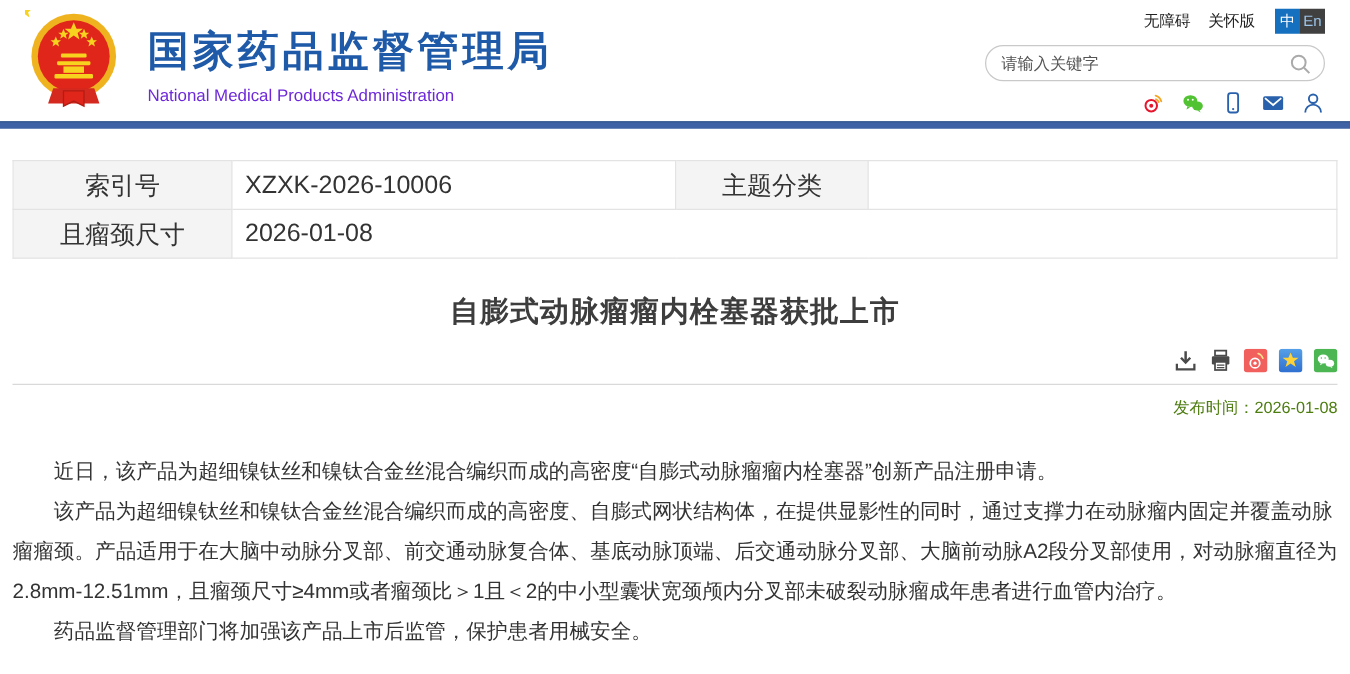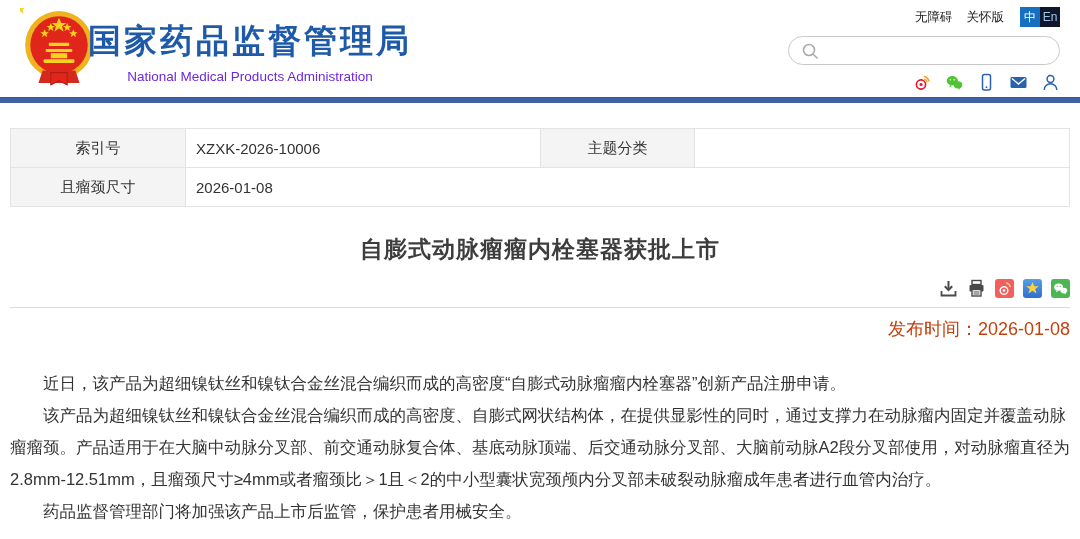--- a/index.html
+++ b/index.html
@@ -5,47 +5,47 @@
   * { box-sizing: border-box; margin: 0; padding: 0; }
   html,body { background:#fff; }
   .page {
     width: 1080px; height: 539px; background: #fff; position: relative;
     font-family: "Liberation Sans", "DejaVu Sans", sans-serif; overflow: hidden;
     margin: 0 auto;
   }
   
   .site-header { height: 97px; position: relative; }
   .emblem { position: absolute; left: 20px; top: 8px; width: 78px; height: 80px; }
-  .brand { position: absolute; left: 88px; top: 19px; text-align: center; }
+  .brand { position: absolute; left: 118px; top: 19px; }
   .brand-zh { font-size: 33px; font-weight: bold; color: #1f5aa8; letter-spacing: 3px; }
   .brand-en { font-size: 13.5px; color: #6d28d9; margin-top: 5px; }
   .header-right { position: absolute; right: 20px; top: 7px; width: 272px; }
   .top-links { display: flex; justify-content: flex-end; align-items: center; font-size: 12.5px; color: #222; }
   .top-links .txt-link { margin-left: 14px; cursor: pointer; }
   .lang-group { display: flex; margin-left: 16px; }
   .lang { width: 20px; height: 20px; display: flex; align-items: center; justify-content: center; font-size: 12px; cursor: pointer; }
   .lang-zh { background: #1570bf; color: #fff; }
-  .lang-en { background: #0f172a; color: #9cc4ea; }
+  .lang-en { background: #404040; color: #9cc4ea; }
   .search-box { margin-top: 9px; height: 29px; border: 1px solid #c9c9c9; border-radius: 15px; display: flex; align-items: center; padding: 0 10px 0 12px; background: #fff; }
   .search-box input { border: none; outline: none; flex: 1; font-size: 13px; color: #333; background: transparent; font-family: inherit; }
   .search-box input::placeholder { color: #555; }
   .social-row { display: flex; justify-content: flex-end; align-items: center; gap: 13px; margin-top: 8px; }
   .social-row .sicon { width: 19px; height: 19px; cursor: pointer; display: inline-flex; }
   .blue-bar { height: 6px; background: #3d61a4; border-top: 1px solid #35588f; }
   
   .content { padding: 0 10px; }
-  .info-table { width: 100%; border-collapse: collapse; margin-top: 25px; font-size: 15px; color: #333; table-layout: fixed; }
+  .info-table { width: 100%; border-collapse: collapse; margin-top: 25px; font-size: 20px; color: #333; table-layout: fixed; }
   .info-table td { border: 1px solid #e3e3e3; height: 39px; }
   .info-table td.lbl { background: #f4f4f4; text-align: center; }
   .info-table td.val { padding-left: 10px; background: #fff; }
   .col1 { width: 175px; } .col2 { width: 355px; } .col3 { width: 154px; }
   .article-title { text-align: center; font-size: 23px; font-weight: 600; color: #3d3d3d; margin-top: 27px; letter-spacing: 1px; }
   .tools { display: flex; justify-content: flex-end; align-items: center; gap: 9px; margin-top: 14px; padding-bottom: 9px; border-bottom: 1px solid #d9d9d9; }
   .tools .ticon { width: 19px; height: 19px; cursor: pointer; display: inline-flex; }
-  .publish-time { text-align: right; font-size: 18px; color: #c2410c; margin-top: 9px; }
+  .publish-time { text-align: right; font-size: 13px; color: #4d7c0f; margin-top: 9px; }
   .article-body { margin-top: 26px; font-size: 16.5px; line-height: 32px; color: #333; }
   .article-body p { text-indent: 2em; }
 </style>
 </head>
 <body>
 
 <div class="page">
 
   <header class="site-header">
     <span class="emblem">
@@ -74,20 +74,21 @@
     <div class="header-right">
       <div class="top-links">
         <span class="txt-link">无障碍</span>
         <span class="txt-link">关怀版</span>
         <span class="lang-group">
           <span class="lang lang-zh">中</span>
           <span class="lang lang-en">En</span>
         </span>
       </div>
       <div class="search-box">
+        <input type="text" placeholder="请输入关键字" style="">
         <span style="display:inline-flex">
           <svg width="18" height="18" viewBox="0 0 18 18">
               <circle cx="8" cy="8" r="5.5" stroke="#aaa" stroke-width="1.6" fill="none"></circle>
               <line x1="12.2" y1="12.2" x2="16.5" y2="16.5" stroke="#aaa" stroke-width="1.6"></line>
             </svg>
         </span>
       </div>
       <div class="social-row">
         <span class="sicon">
           <svg viewBox="0 0 19 19">

